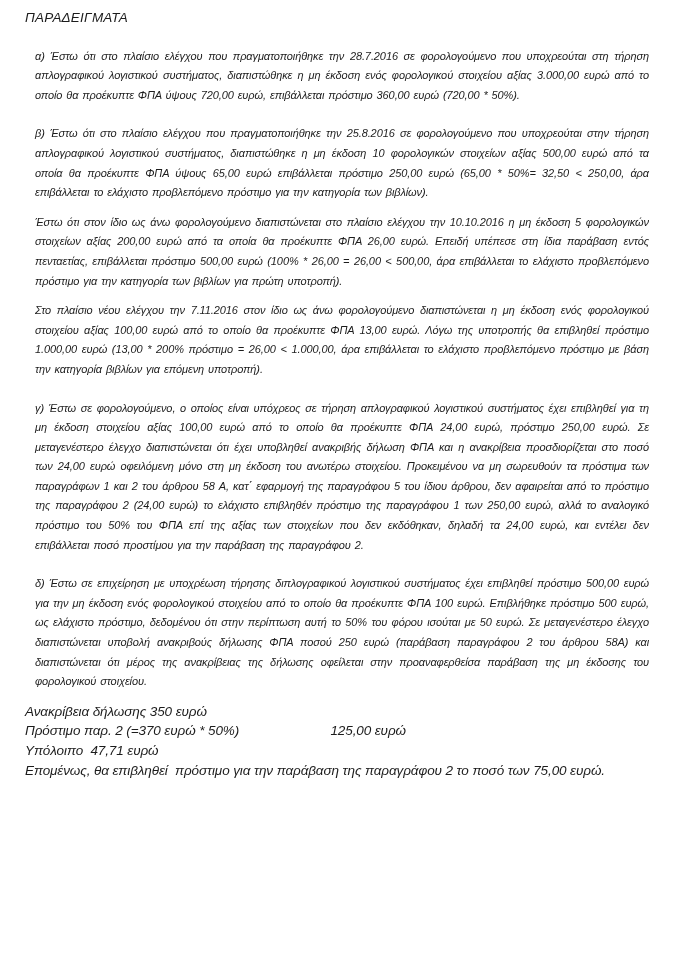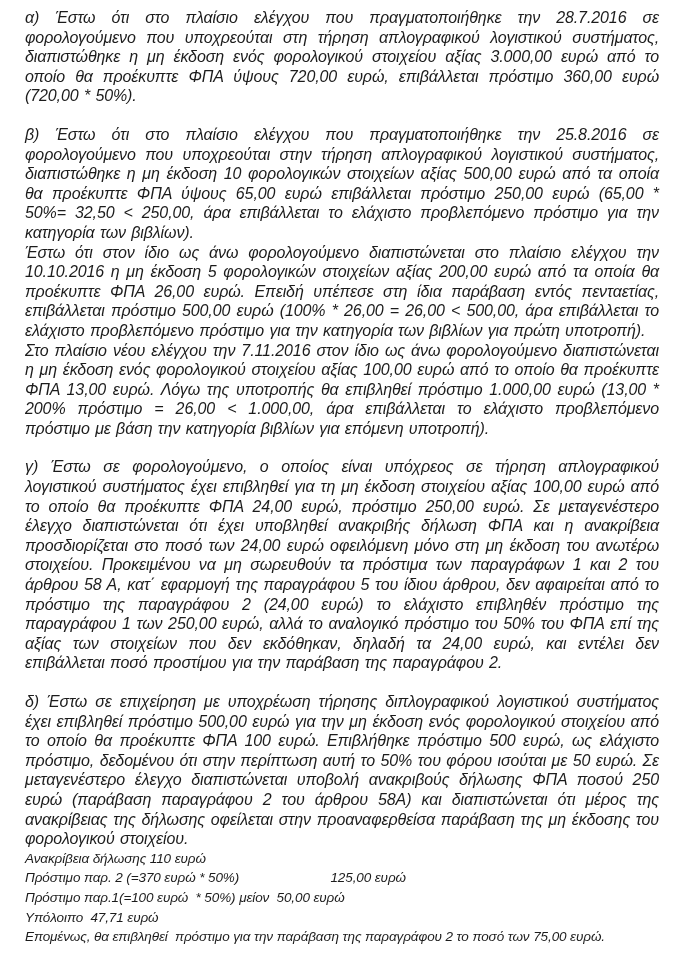--- a/index.html
+++ b/index.html
@@ -24,61 +24,61 @@
   .doc-title {
     font-style: italic;
     font-size: 13.5px;
     line-height: 19.6px;
     letter-spacing: 0.2px;
     margin: 0 0 19px 0;
     font-weight: 400;
   }
   p.para {
     font-style: italic;
-    font-size: 16px;
+    font-size: 11px;
     line-height: 19.6px;
     text-align: justify;
-    margin: 0;
+    margin: 10px;
     letter-spacing: -0.1px;
     word-spacing: 1px;
   }
   p.para.gap-before {
     margin-top: 19px;
   }
   .calc-line {
     font-style: italic;
     font-size: 13.5px;
     line-height: 19.6px;
     margin: 0;
     white-space: pre-wrap;
     letter-spacing: -0.1px;
   }
 </style>
 </head>
 <body>
 
 <div class="page">
 
+  <div class="doc-title">ΠΑΡΑΔΕΙΓΜΑΤΑ</div>
 
   <p class="para">α) Έστω ότι στο πλαίσιο ελέγχου που πραγματοποιήθηκε την 28.7.2016 σε φορολογούμενο που υποχρεούται στη τήρηση απλογραφικού λογιστικού συστήματος, διαπιστώθηκε η μη έκδοση ενός φορολογικού στοιχείου αξίας 3.000,00 ευρώ από το οποίο θα προέκυπτε ΦΠΑ ύψους 720,00 ευρώ, επιβάλλεται πρόστιμο 360,00 ευρώ (720,00 * 50%).</p>
 
   <p class="para gap-before">β) Έστω ότι στο πλαίσιο ελέγχου που πραγματοποιήθηκε την 25.8.2016 σε φορολογούμενο που υποχρεούται στην τήρηση απλογραφικού λογιστικού συστήματος, διαπιστώθηκε η μη έκδοση 10 φορολογικών στοιχείων αξίας 500,00 ευρώ από τα οποία θα προέκυπτε ΦΠΑ ύψους 65,00 ευρώ επιβάλλεται πρόστιμο 250,00 ευρώ (65,00 * 50%= 32,50 &lt; 250,00, άρα επιβάλλεται το ελάχιστο προβλεπόμενο πρόστιμο για την κατηγορία των βιβλίων).</p>
 
   <p class="para">Έστω ότι στον ίδιο ως άνω φορολογούμενο διαπιστώνεται στο πλαίσιο ελέγχου την 10.10.2016 η μη έκδοση 5 φορολογικών στοιχείων αξίας 200,00 ευρώ από τα οποία θα προέκυπτε ΦΠΑ 26,00 ευρώ. Επειδή υπέπεσε στη ίδια παράβαση εντός πενταετίας, επιβάλλεται πρόστιμο 500,00 ευρώ (100% * 26,00 = 26,00 &lt; 500,00, άρα επιβάλλεται το ελάχιστο προβλεπόμενο πρόστιμο για την κατηγορία των βιβλίων για πρώτη υποτροπή).</p>
 
   <p class="para">Στο πλαίσιο νέου ελέγχου την 7.11.2016 στον ίδιο ως άνω φορολογούμενο διαπιστώνεται η μη έκδοση ενός φορολογικού στοιχείου αξίας 100,00 ευρώ από το οποίο θα προέκυπτε ΦΠΑ 13,00 ευρώ. Λόγω της υποτροπής θα επιβληθεί πρόστιμο 1.000,00 ευρώ (13,00 * 200% πρόστιμο = 26,00 &lt; 1.000,00, άρα επιβάλλεται το ελάχιστο προβλεπόμενο πρόστιμο με βάση την κατηγορία βιβλίων για επόμενη υποτροπή).</p>
 
   <p class="para gap-before">γ) Έστω σε φορολογούμενο, ο οποίος είναι υπόχρεος σε τήρηση απλογραφικού λογιστικού συστήματος έχει επιβληθεί για τη μη έκδοση στοιχείου αξίας 100,00 ευρώ από το οποίο θα προέκυπτε ΦΠΑ 24,00 ευρώ, πρόστιμο 250,00 ευρώ. Σε μεταγενέστερο έλεγχο διαπιστώνεται ότι έχει υποβληθεί ανακριβής δήλωση ΦΠΑ και η ανακρίβεια προσδιορίζεται στο ποσό των 24,00 ευρώ οφειλόμενη μόνο στη μη έκδοση του ανωτέρω στοιχείου. Προκειμένου να μη σωρευθούν τα πρόστιμα των παραγράφων 1 και 2 του άρθρου 58 Α, κατ΄ εφαρμογή της παραγράφου 5 του ίδιου άρθρου, δεν αφαιρείται από το πρόστιμο της παραγράφου 2 (24,00 ευρώ) το ελάχιστο επιβληθέν πρόστιμο της παραγράφου 1 των 250,00 ευρώ, αλλά το αναλογικό πρόστιμο του 50% του ΦΠΑ επί της αξίας των στοιχείων που δεν εκδόθηκαν, δηλαδή τα 24,00 ευρώ, και εντέλει δεν επιβάλλεται ποσό προστίμου για την παράβαση της παραγράφου 2.</p>
 
   <p class="para gap-before">δ) Έστω σε επιχείρηση με υποχρέωση τήρησης διπλογραφικού λογιστικού συστήματος έχει επιβληθεί πρόστιμο 500,00 ευρώ για την μη έκδοση ενός φορολογικού στοιχείου από το οποίο θα προέκυπτε ΦΠΑ 100 ευρώ. Επιβλήθηκε πρόστιμο 500 ευρώ, ως ελάχιστο πρόστιμο, δεδομένου ότι στην περίπτωση αυτή το 50% του φόρου ισούται με 50 ευρώ. Σε μεταγενέστερο έλεγχο διαπιστώνεται υποβολή ανακριβούς δήλωσης ΦΠΑ ποσού 250 ευρώ (παράβαση παραγράφου 2 του άρθρου 58Α) και διαπιστώνεται ότι μέρος της ανακρίβειας της δήλωσης οφείλεται στην προαναφερθείσα παράβαση της μη έκδοσης του φορολογικού στοιχείου.</p>
 
 
-  <div class="calc-line">Ανακρίβεια δήλωσης 110 ευρώ</div>
+  <div class="calc-line">Ανακρίβεια δήλωσης 350 ευρώ</div>
 
   <div class="calc-line">Πρόστιμο παρ. 2 (=370 ευρώ * 50%)                         125,00 ευρώ</div>
 
-  <div class="calc-line">Πρόστιμο παρ.1(=100 ευρώ  * 50%) μείον  50,00 ευρώ</div>
 
   <div class="calc-line">Υπόλοιπο  47,71 ευρώ</div>
 
   <div class="calc-line">Επομένως, θα επιβληθεί  πρόστιμο για την παράβαση της παραγράφου 2 το ποσό των 75,00 ευρώ.</div>
 
 </div>
 
 </body></html>

